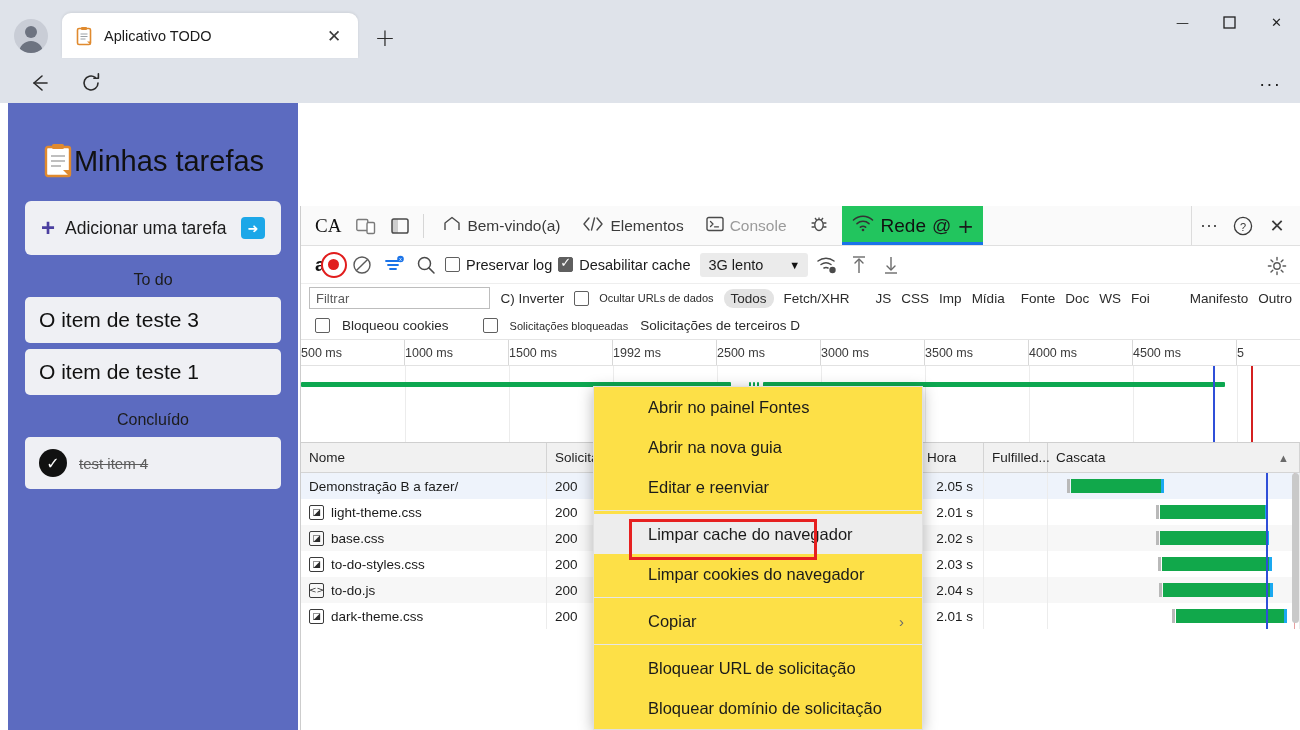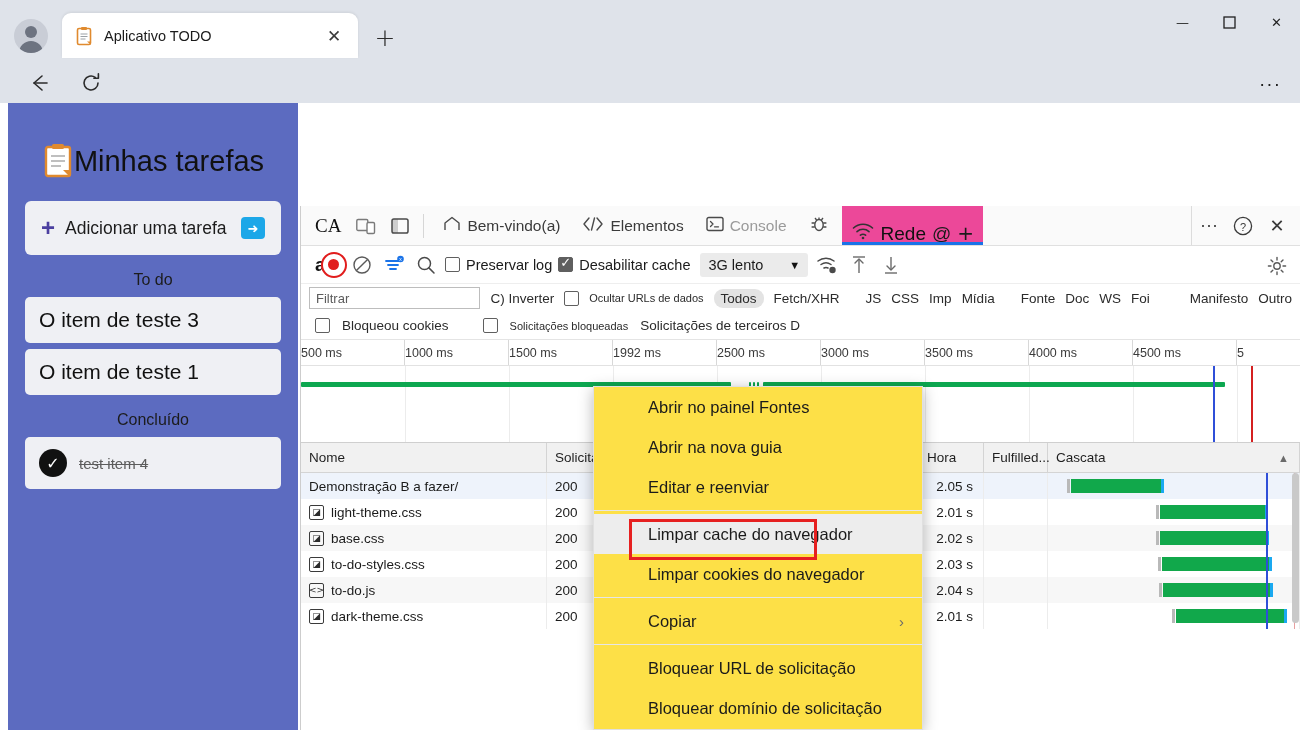--- a/index.html
+++ b/index.html
@@ -136,21 +136,21 @@
   }
   .dt-icobox { display: flex; align-items: center; gap: 8px; padding: 0 10px; height: 100%; }
   .dt-sep { width: 1px; height: 24px; background: #d6d6d6; }
   .dt-ca { font-size: 19px; color: #111; font-family: "Liberation Serif", serif; padding: 0 4px; }
   .dt-icon { width: 26px; height: 26px; display: flex; align-items: center; justify-content: center; color: #3b3b3b; }
   .dt-tabs { display: flex; align-items: center; height: 100%; gap: 4px; padding-left: 10px; }
   .dt-tab {
     display: flex; align-items: center; gap: 6px; padding: 0 9px; height: 100%;
     font-size: 15.5px; color: #3a3a3a; position: relative;
   }
-  .dt-tab.active { color: #111; font-size: 19px; background: #ec4899; align-items: flex-end; }
+  .dt-tab.active { color: #111; font-size: 19px; background: #22c55e; }
   .dt-tab.active::after {
     content: ""; position: absolute; left: 0; right: 0; bottom: 0; height: 3px; background: #1a73e8;
   }
   .dt-tab.faded { color: #9a9a9a; }
   .dt-tab .plus { color: #1b1b1b; font-size: 20px; font-family: "DejaVu Sans", sans-serif; }
   .dt-tab .at { color: #1b1b1b; }
   .dt-right { position: absolute; right: 0; top: 0; height: 100%; display: flex; align-items: center; padding-right: 6px; border-left: 1px solid #dcdcdc; }
   .dt-right .dt-icon { width: 34px; height: 34px; font-size: 18px; }
 
   .dt-toolbar2 {
@@ -519,21 +519,21 @@
         <div class="filter-input">Filtrar</div>
         <span class="ftype">C) Inverter</span>
         <span class="chk"></span>
         <span class="fsmall">Ocultar URLs de dados</span>
         <span class="ftype sel">Todos</span>
         <span class="ftype">Fetch/XHR</span>
         <span class="ftype" style="margin-left:16px">JS</span>
         <span class="ftype">CSS</span>
         <span class="ftype">Imp</span>
         <span class="ftype">Mídia</span>
-        <span class="ftype" style="margin-left:16px">Fonte</span>
+        <span class="ftype" style="margin-left:6px">Fonte</span>
         <span class="ftype">Doc</span>
         <span class="ftype">WS</span>
         <span class="ftype">Foi</span>
         <span class="ftype" style="margin-left:30px">Manifesto</span>
         <span class="ftype">Outro</span>
       </div>
 
       <div class="dt-filterbar2">
         <span class="chk"></span>
         <span class="ftype">Bloqueou cookies</span>

